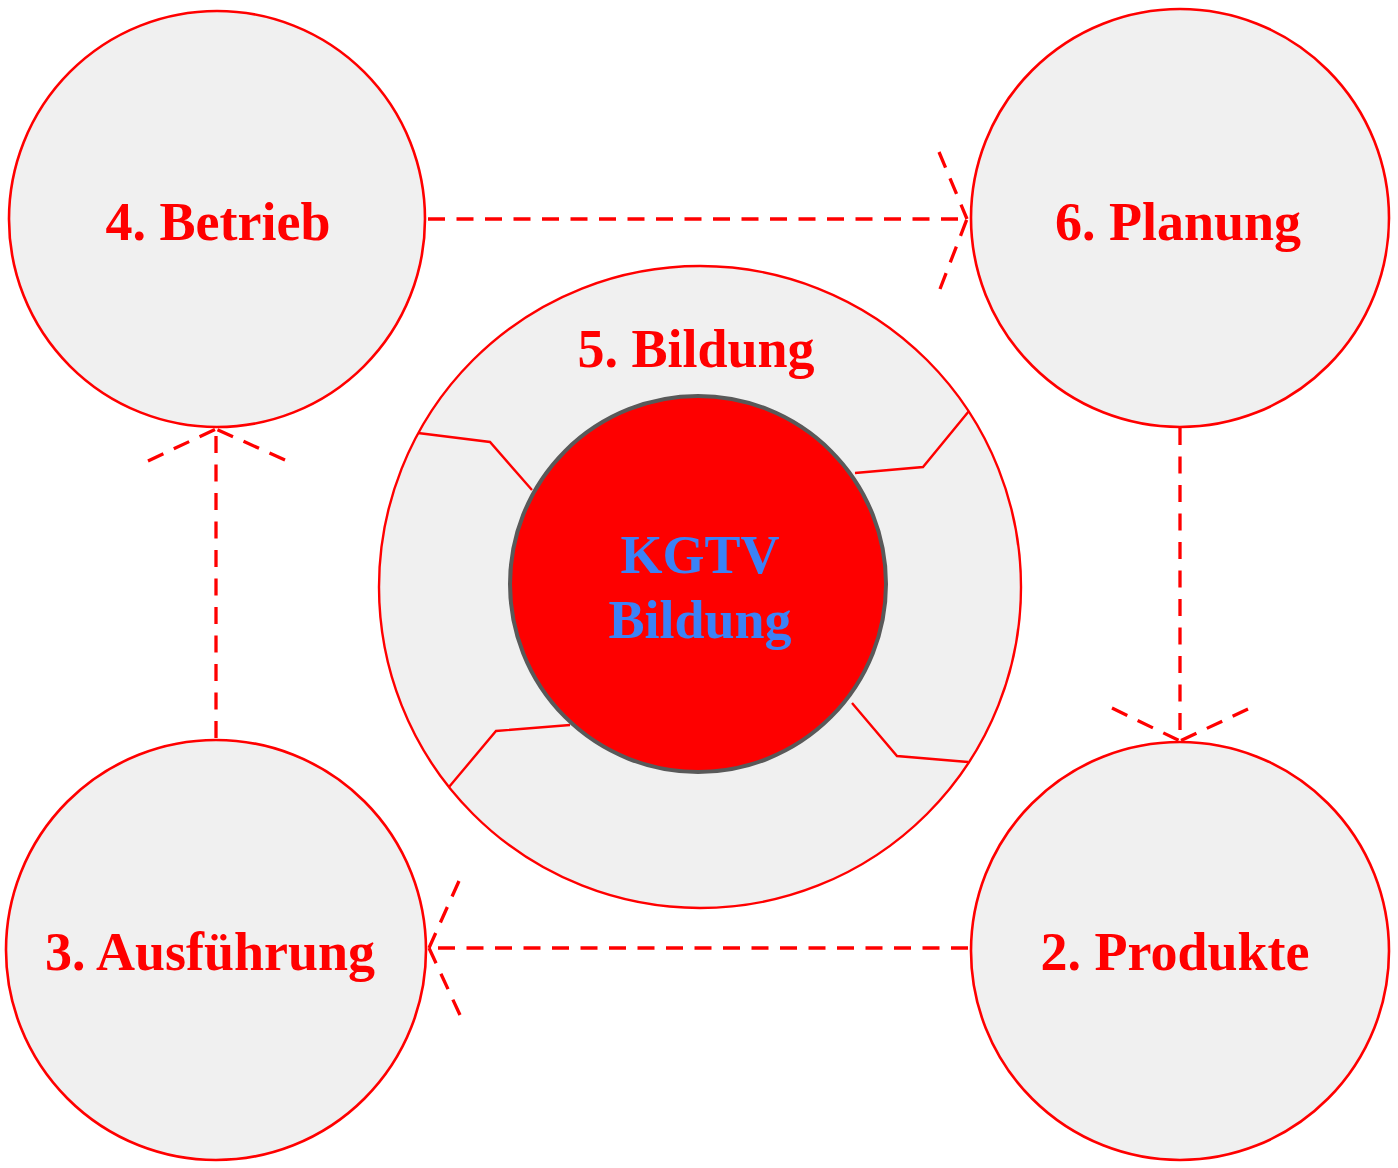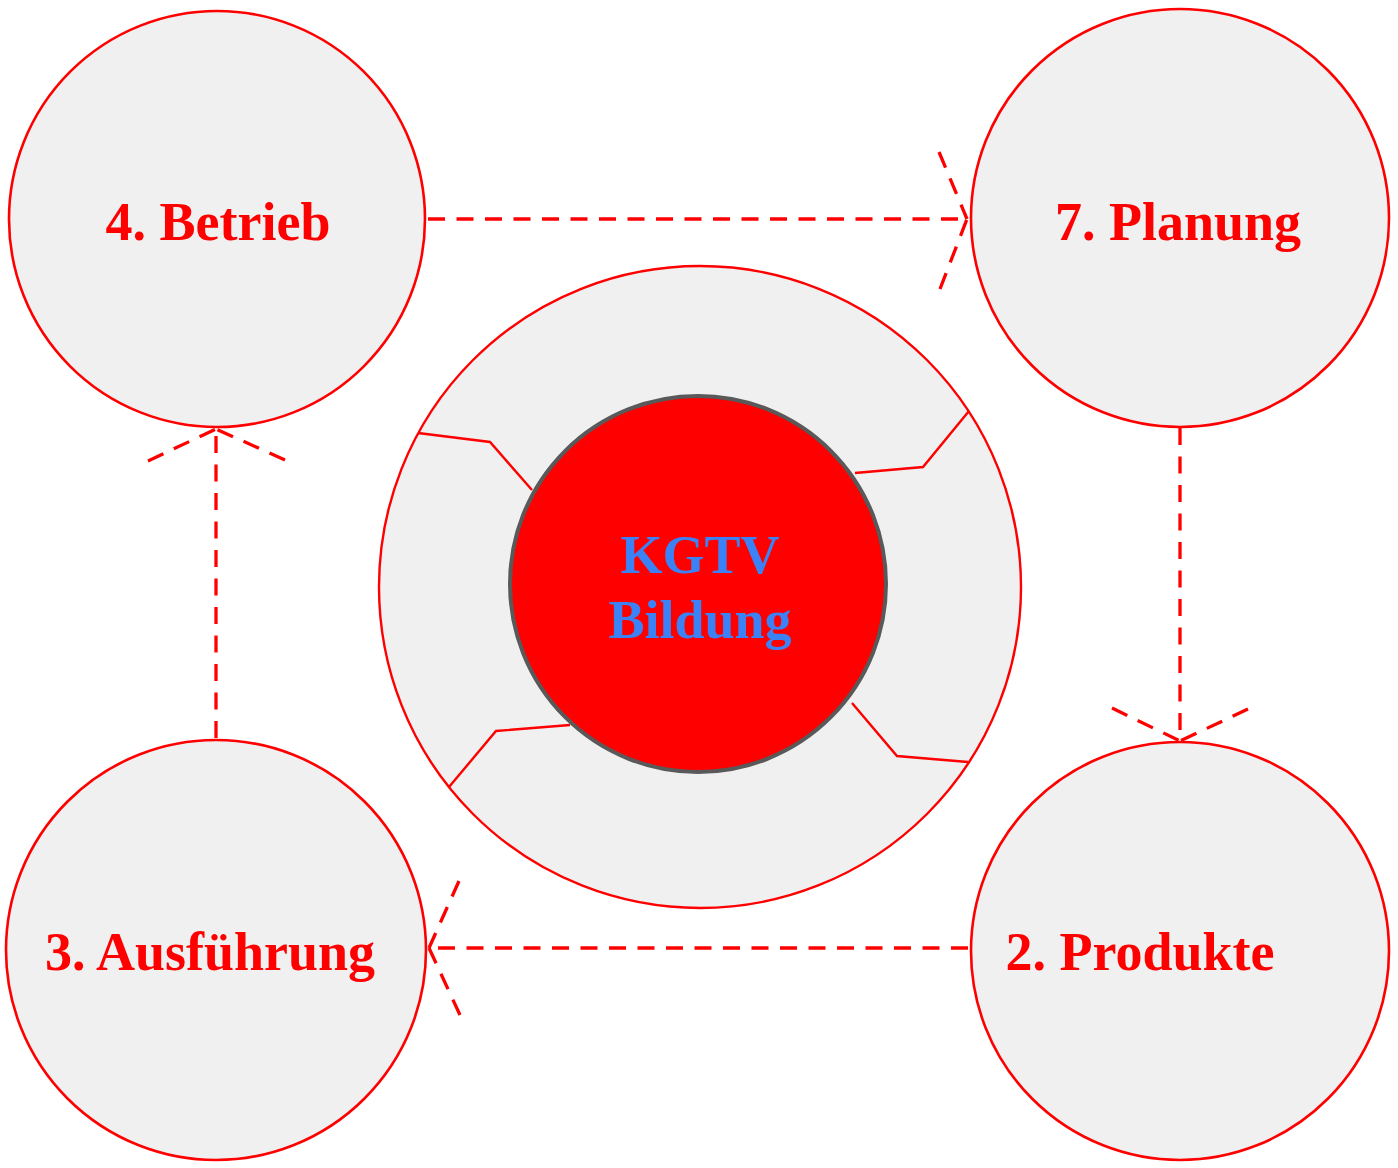--- a/index.html
+++ b/index.html
@@ -84,25 +84,26 @@
 
     <g stroke="#ff0000" stroke-width="3.3" fill="none" stroke-dasharray="17 11.5">
       <path d="M 216,738 L 216,430"></path>
       <path d="M 148,461 L 216,429"></path>
       <path d="M 285,460 L 216,429"></path>
     </g>
   </svg>
 
   <div class="node-label" style="left:218px; top:222px;">4. Betrieb</div>
 
-  <div class="node-label" style="left:1178px; top:222px;">7. Planung</div>
+  <div class="node-label" style="left:1178px; top:222px;">6. Planung</div>
 
   <div class="node-label" style="left:210px; top:952px;">3. Ausführung</div>
 
-  <div class="node-label" style="left:1140px; top:952px;">2. Produkte</div>
+  <div class="node-label" style="left:1175px; top:952px;">2. Produkte</div>
 
+  <div class="node-label" style="left:696px; top:349px;">5. Bildung</div>
 
   <div class="core-text">
     <div>KGTV</div>
     <div>Bildung</div>
   </div>
 
 </div>
 
 </body></html>

